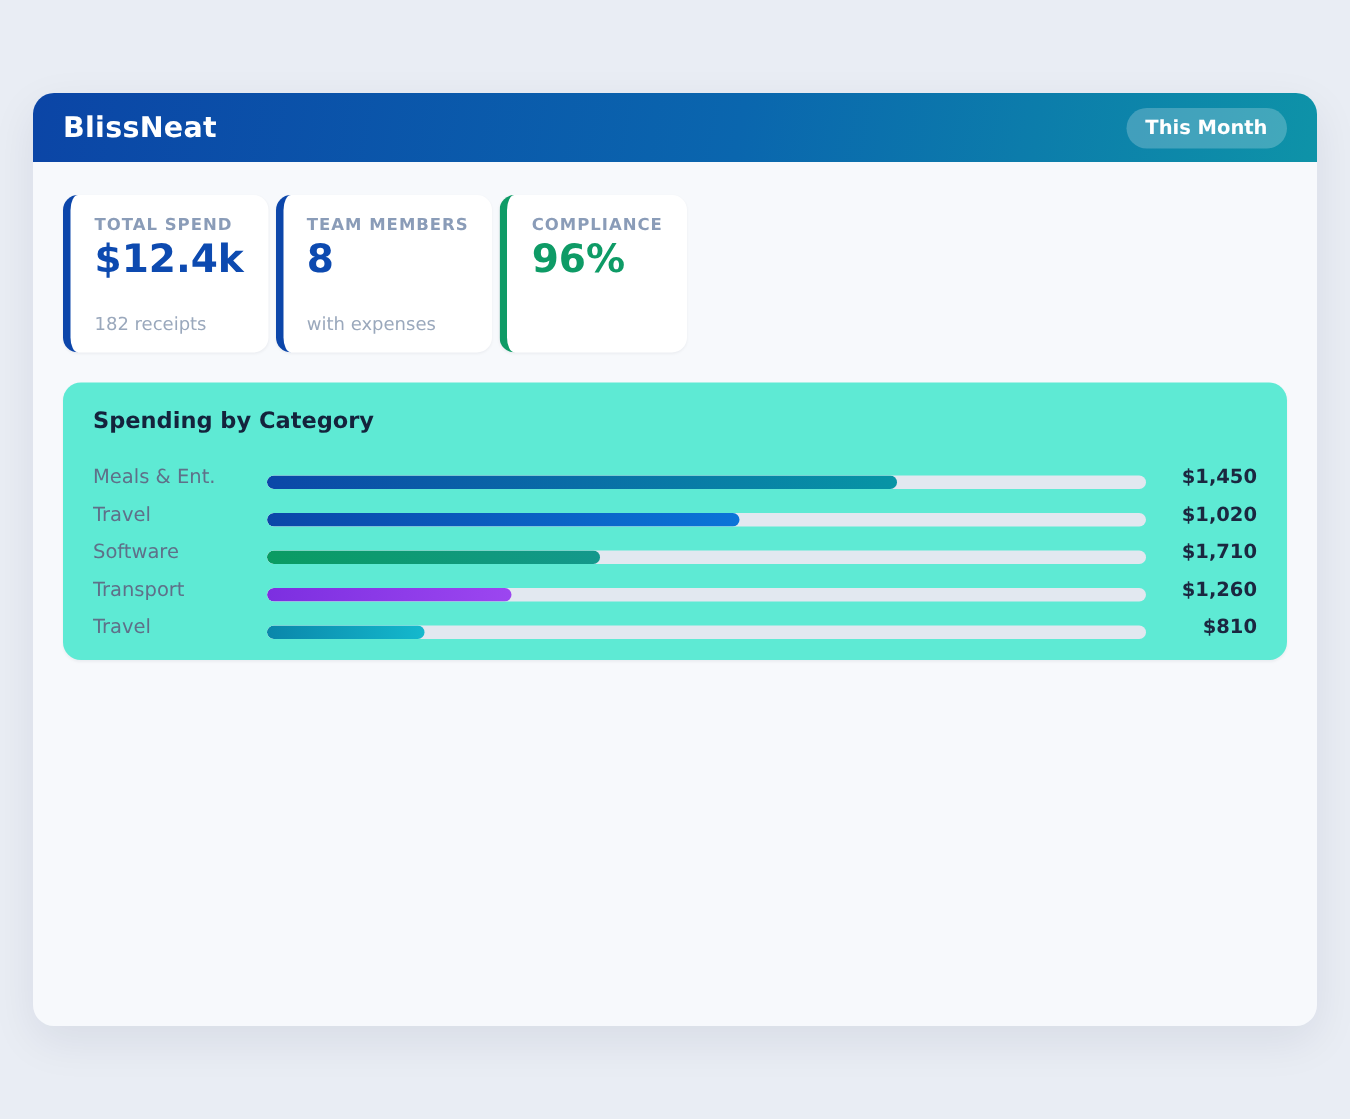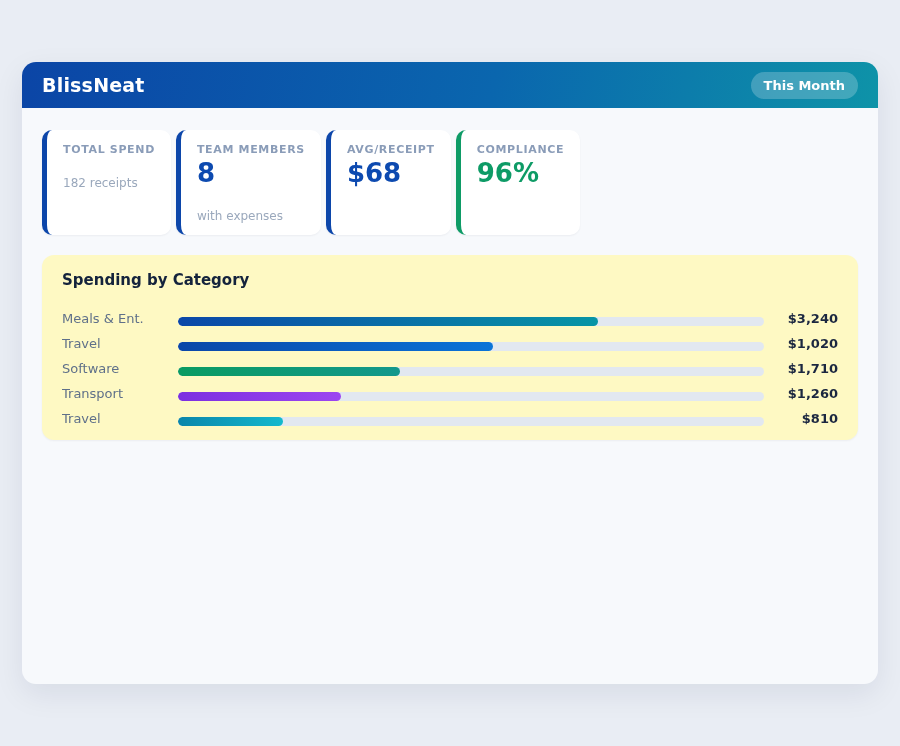--- a/index.html
+++ b/index.html
@@ -67,21 +67,21 @@
     line-height: 1.15;
   }
   .stat-sub {
     font-size: 12px;
     color: #9aa8bc;
     margin-top: 20px;
   }
   .stat-sub:empty { display: none; }
   .spending-card {
     margin-top: 20px;
-    background: #fef9c3;
+    background: #5eead4;
     border-radius: 12px;
     padding: 16px 20px 14px 20px;
     box-shadow: 0 1px 2px rgba(16,24,40,0.05);
   }
   .spending-title {
     font-size: 15px;
     font-weight: bold;
     color: #14233c;
   }
   .spending-rows { margin-top: 12px; }
@@ -126,49 +126,45 @@
   <div class="app-header">
     <div class="app-title">BlissNeat</div>
     <button class="period-badge">This Month</button>
   </div>
 
   <div class="content">
 
     <div class="stats">
       <div class="stat-card" style="border-left-color: rgb(12, 70, 170);">
         <div class="stat-label">TOTAL SPEND</div>
+        <div class="stat-value" style="color: rgb(13, 74, 176);">$12.4k</div>
         <div class="stat-sub">182 receipts</div>
       </div>
       <div class="stat-card" style="border-left-color: rgb(12, 70, 170);">
         <div class="stat-label">TEAM MEMBERS</div>
         <div class="stat-value" style="color: rgb(13, 74, 176);">8</div>
         <div class="stat-sub">with expenses</div>
       </div>
-      <div class="stat-card" style="border-left-color: rgb(12, 70, 170);">
-        <div class="stat-label">AVG/RECEIPT</div>
-        <div class="stat-value" style="color: rgb(13, 74, 176);">$68</div>
-
-      </div>
       <div class="stat-card" style="border-left-color: rgb(14, 155, 102);">
         <div class="stat-label">COMPLIANCE</div>
         <div class="stat-value" style="color: rgb(14, 155, 102);">96%</div>
 
       </div>
     </div>
 
     <div class="spending-card">
       <div class="spending-title">Spending by Category</div>
       <div class="spending-rows">
 
         <div class="spend-row">
           <div class="spend-label">Meals &amp; Ent.</div>
           <div class="bar-track">
               <div class="bar-fill" style="width: 71.7%; background: linear-gradient(90deg, rgb(11, 71, 168), rgb(7, 149, 165));"></div>
             </div>
-          <div class="spend-value">$3,240</div>
+          <div class="spend-value">$1,450</div>
         </div>
 
         <div class="spend-row">
           <div class="spend-label">Travel</div>
           <div class="bar-track">
               <div class="bar-fill" style="width: 53.8%; background: linear-gradient(90deg, rgb(11, 71, 168), rgb(11, 116, 216));"></div>
             </div>
           <div class="spend-value">$1,020</div>
         </div>
 

